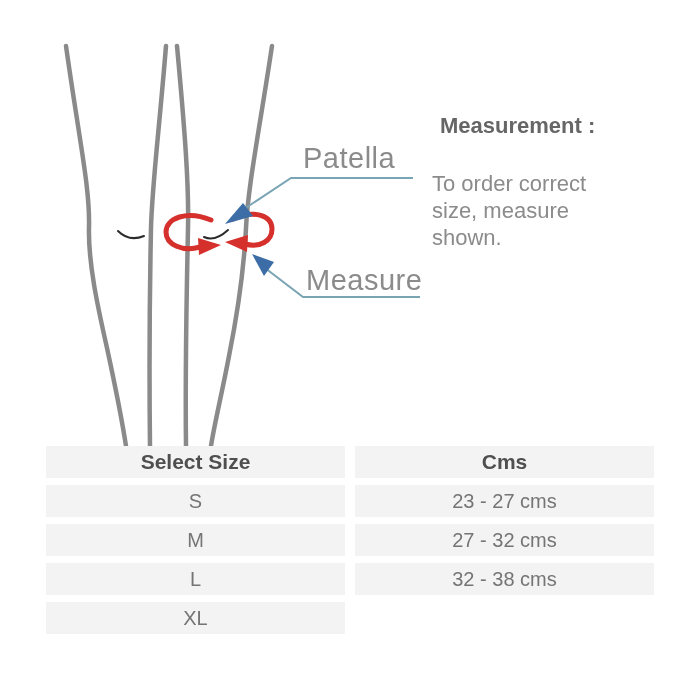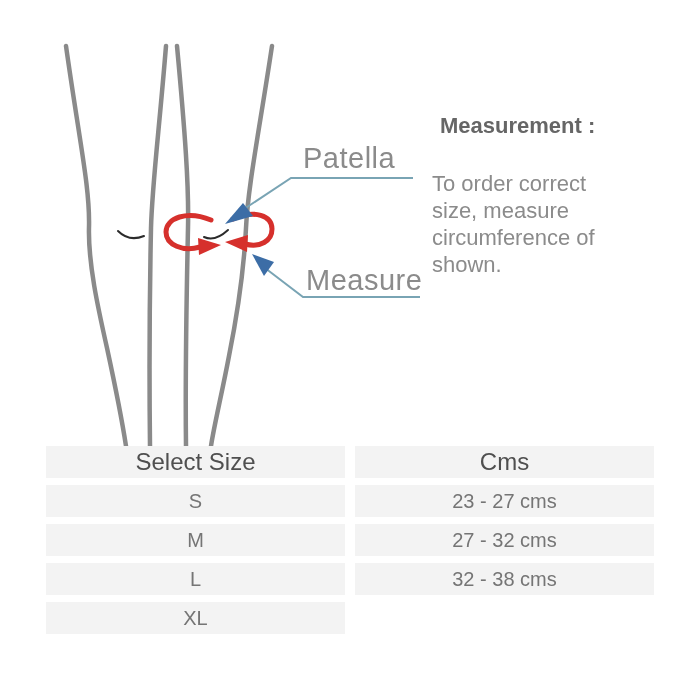--- a/index.html
+++ b/index.html
@@ -26,21 +26,21 @@
   .measurement-lines{margin-top:32px;}
   .measurement-line{font-size:22px;line-height:27px;color:var(--text-gray);white-space:nowrap;}
   .size-table{
     position:absolute;left:46px;top:446px;width:608px;
     display:grid;grid-template-columns:1fr 1fr;column-gap:10px;row-gap:7px;
   }
   .size-cell{
     background:var(--row-bg);height:32px;line-height:32px;text-align:center;
     font-size:20px;color:var(--table-cell-gray);
   }
-  .size-cell.header{font-weight:normal;font-size:24px;color:var(--table-header-gray);}
+  .size-cell.header{font-weight:bold;font-size:21px;color:var(--table-header-gray);}
 </style>
 </head>
 <body>
 
 <div class="canvas">
 
   <svg class="illustration-svg" viewBox="0 0 700 700" aria-hidden="true">
 
     <g>
       <path class="leg-line" d="M66,46 C80,145 90,188 89,227 C88,263 98,308 107,348 C115,385 122,420 126,446"></path>
@@ -68,21 +68,20 @@
   </svg>
 
   <div class="callout-label patella-label">Patella</div>
   <div class="callout-label measure-label">Measure</div>
 
   <div class="measurement-block">
     <h3 class="measurement-heading">Measurement :</h3>
     <div class="measurement-lines">
       <div class="measurement-line">To order correct</div>
       <div class="measurement-line">size, measure</div>
-      <div class="measurement-line">circumference of</div>
       <div class="measurement-line">shown.</div>
     </div>
   </div>
 
   <div class="size-table">
     <div class="size-cell header">Select Size</div>
     <div class="size-cell header">Cms</div>
 
     <div class="size-cell">S</div>
     <div class="size-cell">23 - 27 cms</div>

